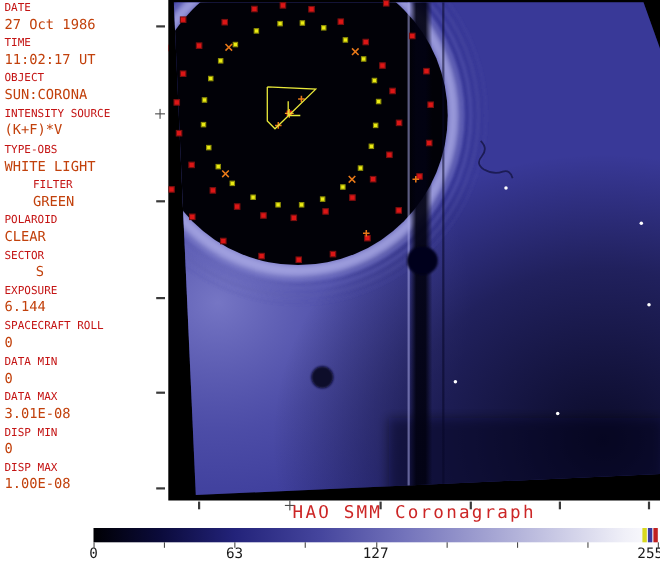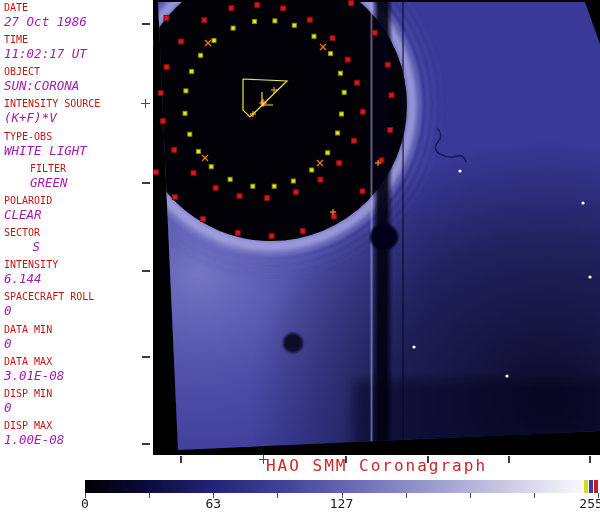--- a/index.html
+++ b/index.html
@@ -2,21 +2,21 @@
 <html><head>
 <meta charset="utf-8">
 <style>
   html,body{margin:0;padding:0;}
   .app{position:relative;width:600px;height:512px;background:#ffffff;overflow:hidden;
        font-family:"DejaVu Sans Mono",monospace;padding-left:16px;}
   
   .sidebar{position:absolute;left:0;top:0;width:153px;height:455px;background:#ffffff;}
   .field{position:absolute;left:4px;white-space:nowrap;}
   .field .lbl{display:block;font-size:10px;line-height:10px;color:#c41414;letter-spacing:0px;}
-  .field .val{display:block;font-size:12.5px;line-height:14px;color:#a21caf;margin-top:2px;font-style:italic;}
+  .field .val{display:block;font-size:12.5px;line-height:14px;color:#c2410c;margin-top:2px;}
   
   .viewport{position:absolute;left:153px;top:0;width:447px;height:455px;background:#000;overflow:hidden;}
   
   .tickL{position:absolute;width:8px;height:2px;background:#3a3a3a;}
   .tickB{position:absolute;width:2px;height:7px;background:#3a3a3a;}
   .plusmark{position:absolute;width:9px;height:9px;}
   .plusmark:before{content:"";position:absolute;left:0;top:4px;width:9px;height:1px;background:#4a4a4a;}
   .plusmark:after{content:"";position:absolute;left:4px;top:0;width:1px;height:9px;background:#4a4a4a;}
   
   .caption{position:absolute;left:153px;top:457px;width:447px;height:18px;text-align:center;
@@ -61,21 +61,21 @@
       </div>
       <div class="field" style="top: 195.9px;">
         <span class="lbl">POLAROID</span>
         <span class="val">CLEAR</span>
       </div>
       <div class="field" style="top: 228.05px; text-align: right;">
         <span class="lbl">SECTOR</span>
         <span class="val">S</span>
       </div>
       <div class="field" style="top: 260.2px;">
-        <span class="lbl">INTENSITY</span>
+        <span class="lbl">EXPOSURE</span>
         <span class="val">6.144</span>
       </div>
       <div class="field" style="top: 292.35px;">
         <span class="lbl">SPACECRAFT ROLL</span>
         <span class="val">0</span>
       </div>
       <div class="field" style="top: 324.5px;">
         <span class="lbl">DATA MIN</span>
         <span class="val">0</span>
       </div>

